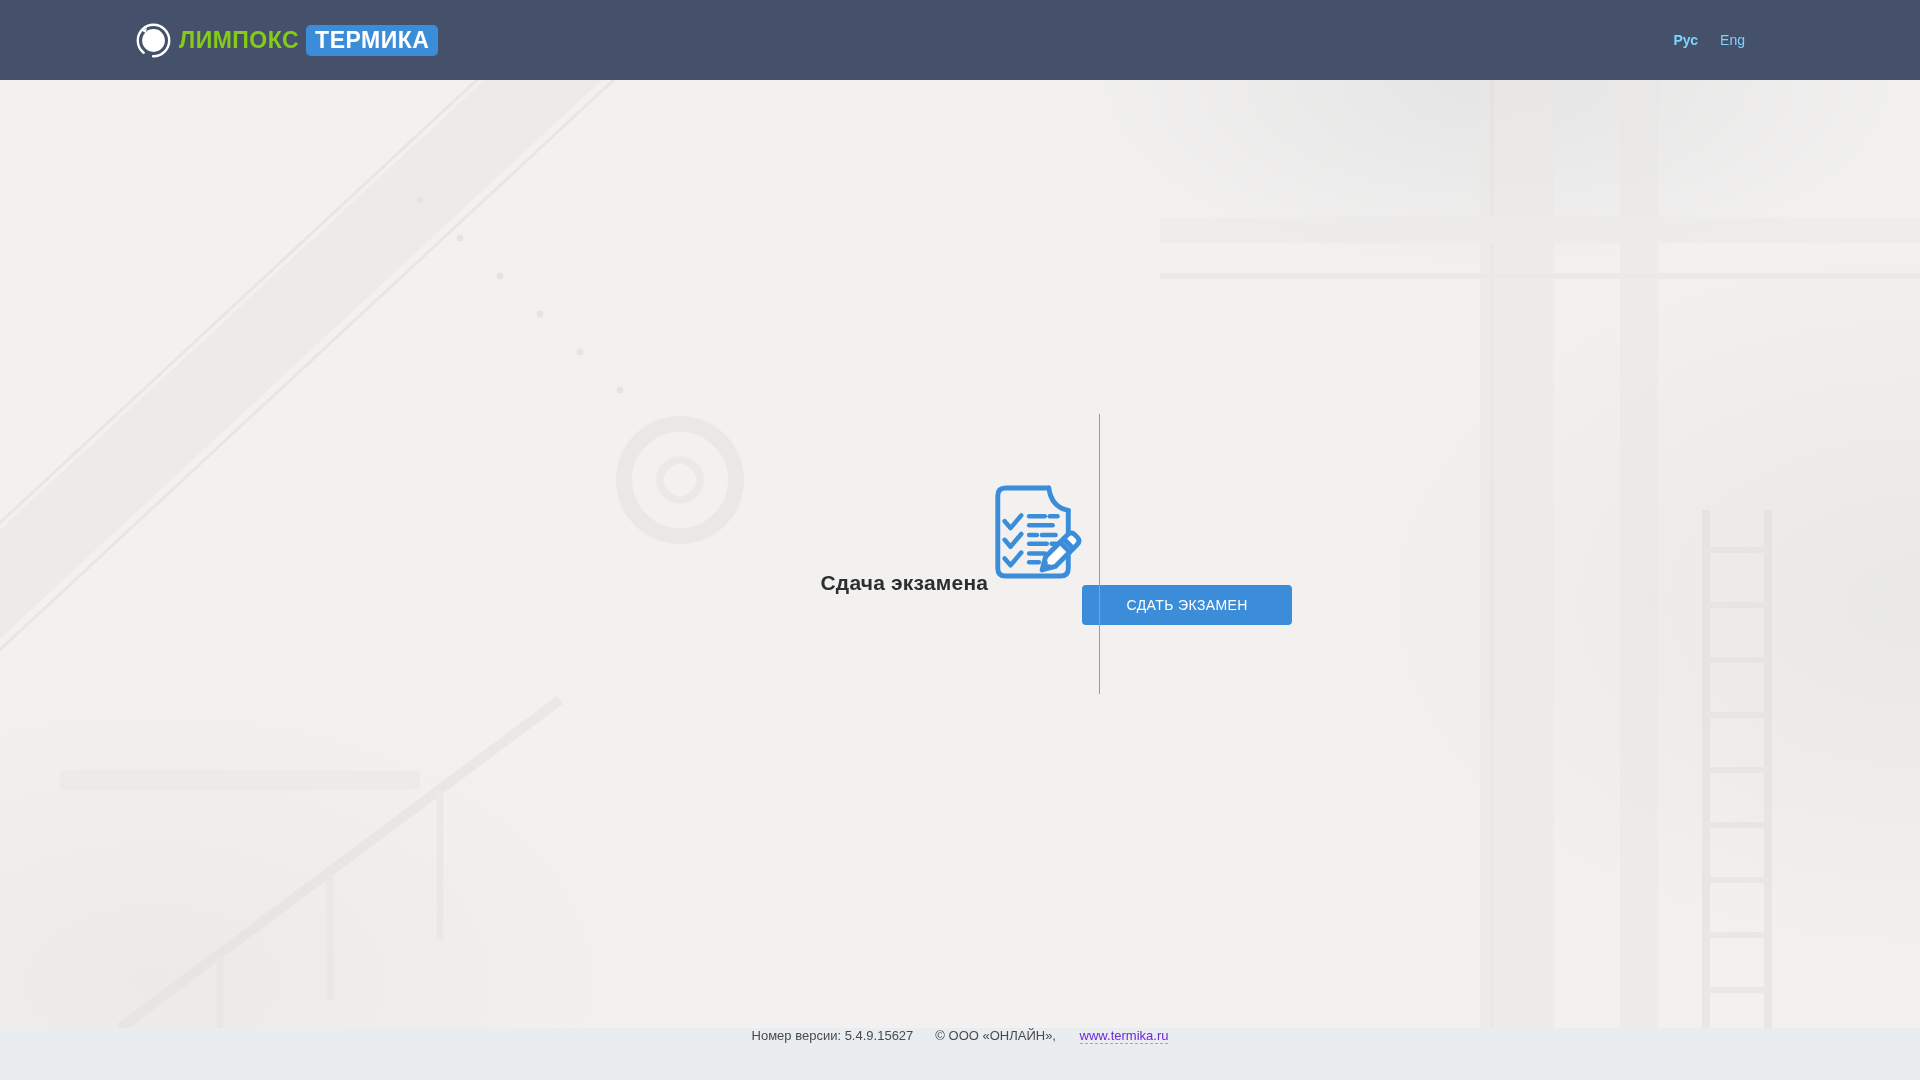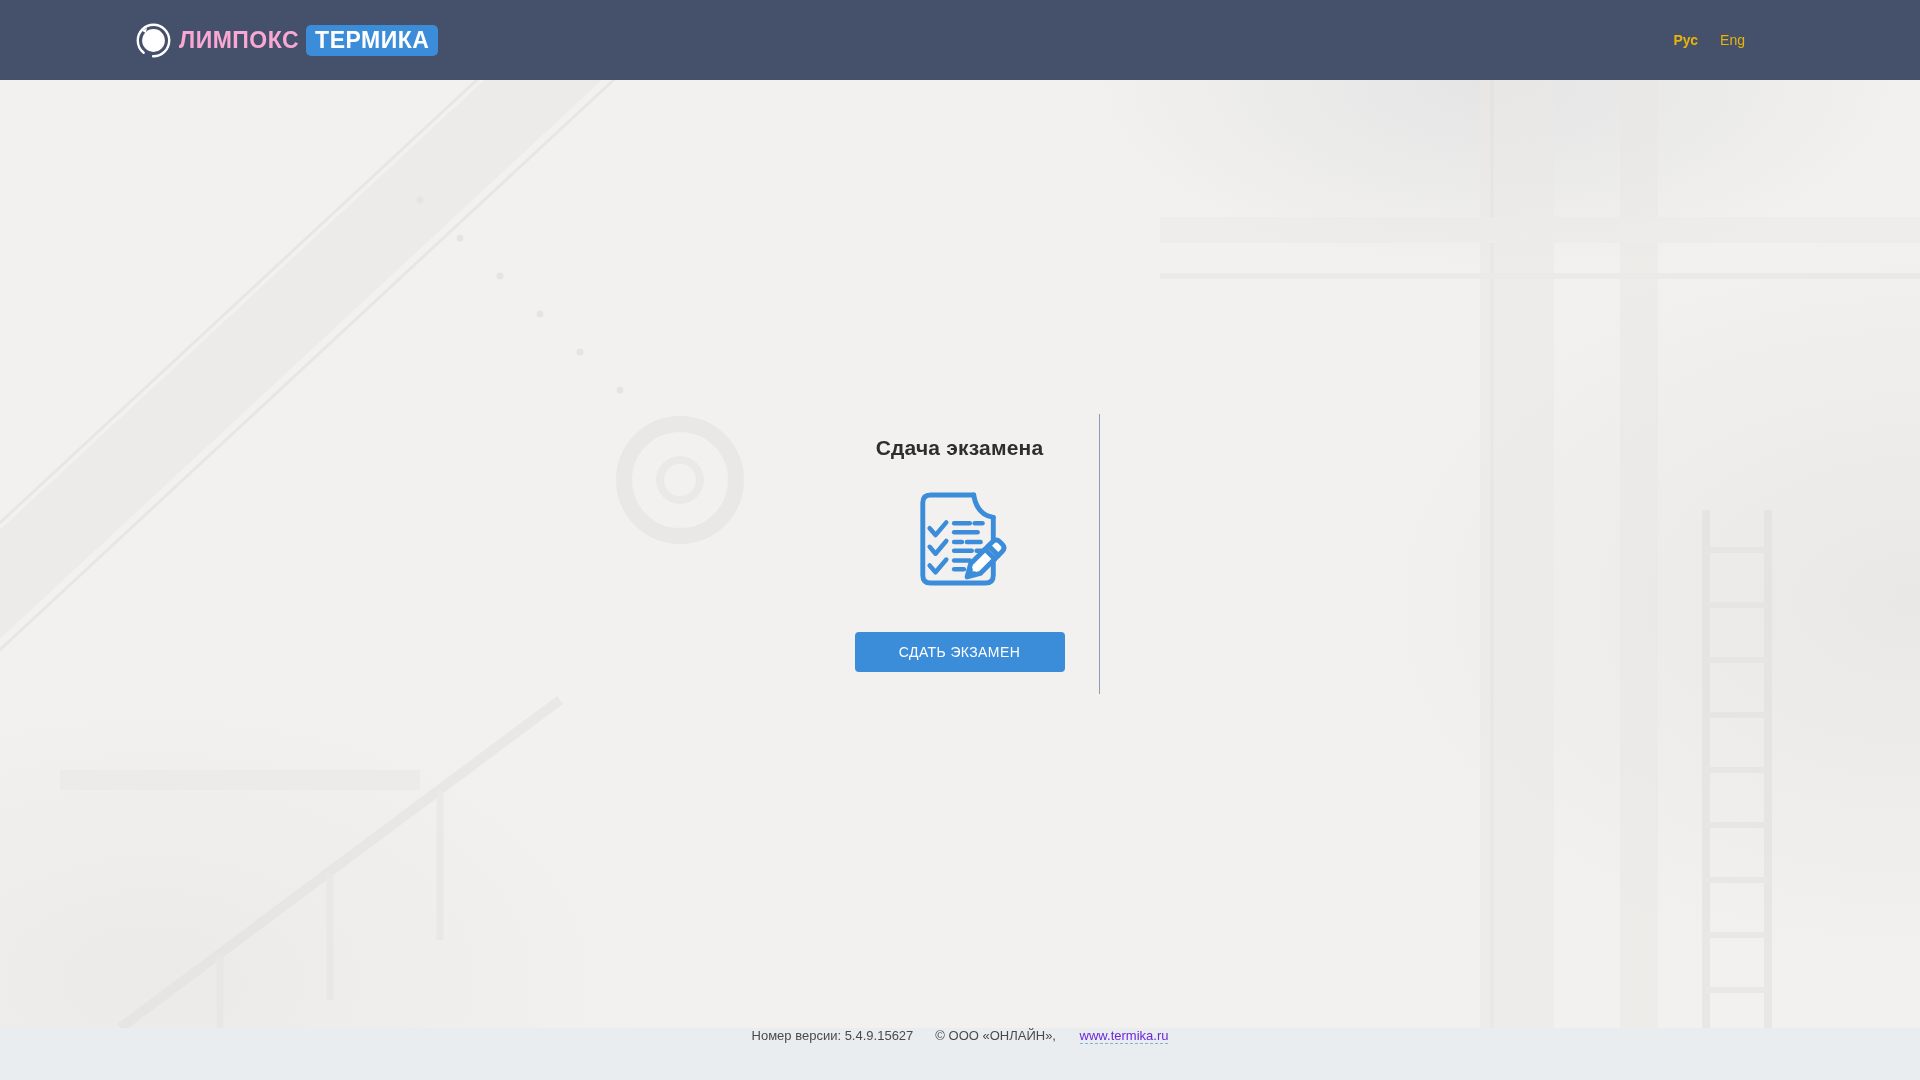--- a/index.html
+++ b/index.html
@@ -11,30 +11,30 @@
   }
   
   .app-header{
     height:80px;flex:0 0 80px;background:#45516b;
     display:flex;align-items:center;justify-content:space-between;
     padding:0 135px;box-sizing:border-box;
   }
   .logo{display:flex;align-items:center;cursor:pointer;}
   .logo-ring{width:37px;height:37px;margin-right:7px;flex:0 0 auto;}
   .logo-text{
-    color:#f9a8d4;font-size:23px;font-weight:700;letter-spacing:.5px;line-height:1;
+    color:#84cc16;font-size:23px;font-weight:700;letter-spacing:.5px;line-height:1;
   }
   .logo-badge{
     margin-left:7px;background:#3c8dd9;color:#fff;
     font-size:23px;font-weight:700;letter-spacing:.5px;line-height:1;
     padding:4px 9px 4px 9px;border-radius:5px;
   }
   .header-right{display:flex;align-items:center;}
   .lang{display:flex;align-items:center;margin-right:40px;}
-  .lang a{color:#eab308;font-size:14px;text-decoration:none;cursor:pointer;}
+  .lang a{color:#7dd3fc;font-size:14px;text-decoration:none;cursor:pointer;}
   .lang .active{font-weight:700;}
   .lang a + a{margin-left:22px;font-weight:400;}
   .system-btn{
     display:flex;align-items:center;height:38px;padding:0 24px;
     border:1px solid rgba(255,255,255,.85);border-radius:19px;
     background:transparent;color:#fff;font-size:14px;cursor:pointer;
     font-family:inherit;
   }
   .system-btn svg{margin-right:11px;}
   
@@ -44,21 +44,21 @@
       radial-gradient(600px 280px at 78% 0%, rgba(115,120,128,.10), transparent 70%),
       radial-gradient(800px 520px at 100% 55%, rgba(128,128,122,.08), transparent 72%),
       radial-gradient(700px 420px at 8% 95%, rgba(128,128,122,.06), transparent 72%),
       #f2f1f0;
     display:flex;align-items:center;justify-content:center;
     overflow:hidden;
   }
   .bg-decor{position:absolute;inset:0;width:100%;height:100%;pointer-events:none;}
   .panels{position:relative;display:flex;align-items:center;}
   .panel{
-    width:278px;display:flex;flex-direction:column;align-items:center;
+    width:278px;display:flex;flex-direction:row;align-items:flex-end;
   }
   .panel-title{
     font-size:21px;font-weight:700;color:#2e2e2e;letter-spacing:.2px;
     margin:0 0 30px 0;white-space:nowrap;
   }
   .panel-icon{height:98px;margin-bottom:44px;display:flex;align-items:center;justify-content:center;}
   .panel-divider{
     width:1px;height:280px;background:#8aa0b2;flex:0 0 1px;
   }
   .action-btn{

